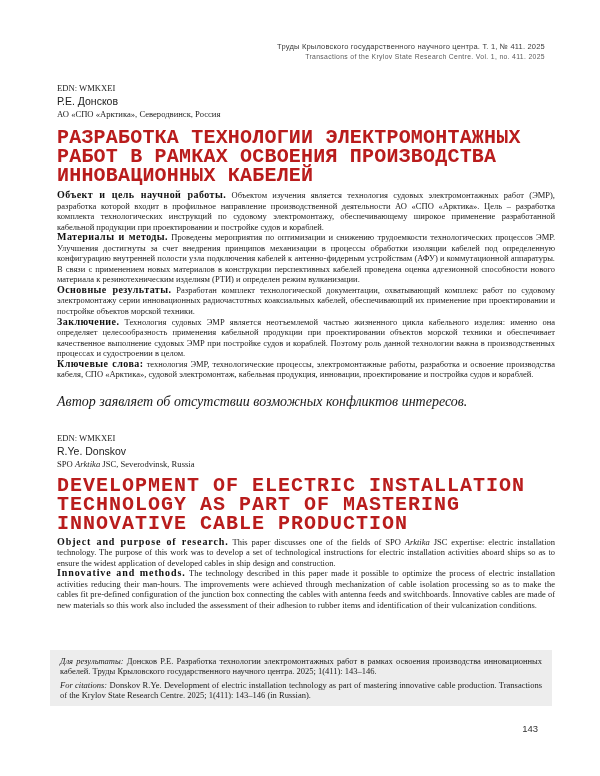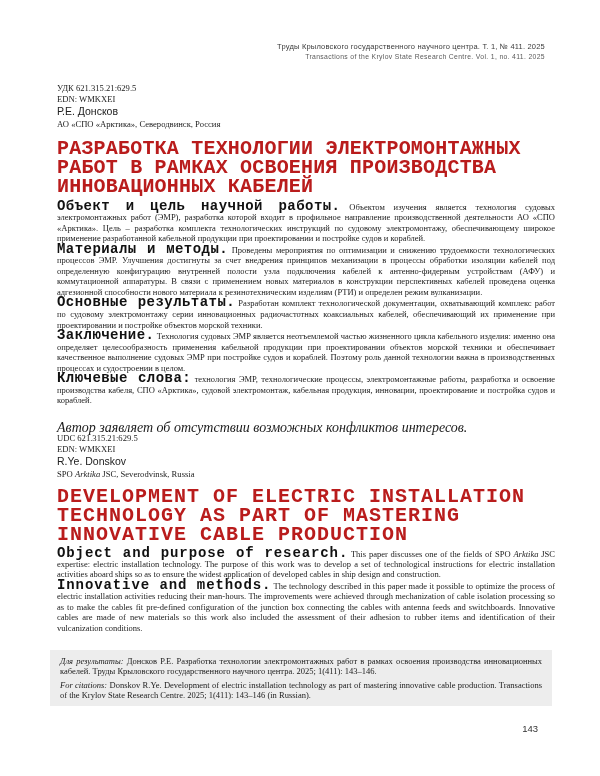--- a/index.html
+++ b/index.html
@@ -43,23 +43,23 @@
     letter-spacing: 0.2px;
   }
   .title.en { letter-spacing: 1px; margin-top: 7px; margin-bottom: 4px; }
 
   .para {
     font-size: 8.5px; line-height: 10.55px;
     text-align: justify;
     color: #1b1b1b;
   }
   .run-label {
-    font-family: Liberation Mono, monospace;
+    font-family: Liberation Serif, serif;
     font-weight: bold;
-    font-size: 14px;
+    font-size: 10px;
     letter-spacing: 0.45px;
     color: #111;
   }
   .en-label { letter-spacing: 0.9px; }
   .conflict-note { font-size: 14px; line-height: 10.5px; font-style: italic; margin-top: 17px; }
 
   .en-block { position: absolute; left: 57px; top: 433px; width: 498px; }
   .en-block .para { line-height: 10.45px; }
 
   
@@ -83,21 +83,20 @@
 <body>
 
 <div class="page">
 
   <div class="header">
     <div class="h-ru">Труды Крыловского государственного научного центра. Т. 1, № 411. 2025</div>
     <div class="h-en">Transactions of the Krylov State Research Centre. Vol. 1, no. 411. 2025</div>
   </div>
 
   <div class="content">
-    <div class="udc-line">УДК 621.315.21:629.5</div>
     <div class="udc-line">EDN: WMKXEI</div>
 
     <div class="author-name">Р.Е. Донсков</div>
     <div class="affil">АО «СПО «Арктика», Северодвинск, Россия</div>
 
     <h1 class="title">РАЗРАБОТКА ТЕХНОЛОГИИ ЭЛЕКТРОМОНТАЖНЫХ РАБОТ В РАМКАХ ОСВОЕНИЯ ПРОИЗВОДСТВА ИННОВАЦИОННЫХ КАБЕЛЕЙ</h1>
 
     <p class="para"><span class="run-label">Объект и цель научной работы.</span>
       <span>Объектом изучения является технология судовых электромонтажных работ (ЭМР), разработка которой входит в профильное направление производственной деятельности АО «СПО «Арктика». Цель – разработка комплекта технологических инструкций по судовому электромонтажу, обеспечивающему широкое применение разработанной кабельной продукции при проектировании и постройке судов и кораблей.</span></p>
 
@@ -110,21 +109,20 @@
     <p class="para"><span class="run-label">Заключение.</span>
       <span>Технология судовых ЭМР является неотъемлемой частью жизненного цикла кабельного изделия: именно она определяет целесообразность применения кабельной продукции при проектировании объектов морской техники и обеспечивает качественное выполнение судовых ЭМР при постройке судов и кораблей. Поэтому роль данной технологии важна в производственных процессах и судостроении в целом.</span></p>
 
     <p class="para"><span class="run-label">Ключевые слова:</span>
       <span>технология ЭМР, технологические процессы, электромонтажные работы, разработка и освоение производства кабеля, СПО «Арктика», судовой электромонтаж, кабельная продукция, инновации, проектирование и постройка судов и кораблей.</span></p>
 
     <p class="conflict-note">Автор заявляет об отсутствии возможных конфликтов интересов.</p>
   </div>
 
   <div class="en-block">
-    <div class="udc-line">UDC 621.315.21:629.5</div>
     <div class="udc-line">EDN: WMKXEI</div>
 
     <div class="author-name">R.Ye. Donskov</div>
     <div class="affil"><span>SPO </span><i>Arktika</i><span> JSC, Severodvinsk, Russia</span></div>
 
     <h1 class="title en">DEVELOPMENT OF ELECTRIC INSTALLATION TECHNOLOGY AS PART OF MASTERING INNOVATIVE CABLE PRODUCTION</h1>
 
     <p class="para"><span class="run-label en-label">Object and purpose of research.</span>
       <span>This paper discusses one of the fields of SPO </span><i>Arktika</i><span> JSC expertise: electric installation technology. The purpose of this work was to develop a set of technological instructions for electric installation activities aboard ships so as to ensure the widest application of developed cables in ship design and construction.</span></p>
 

